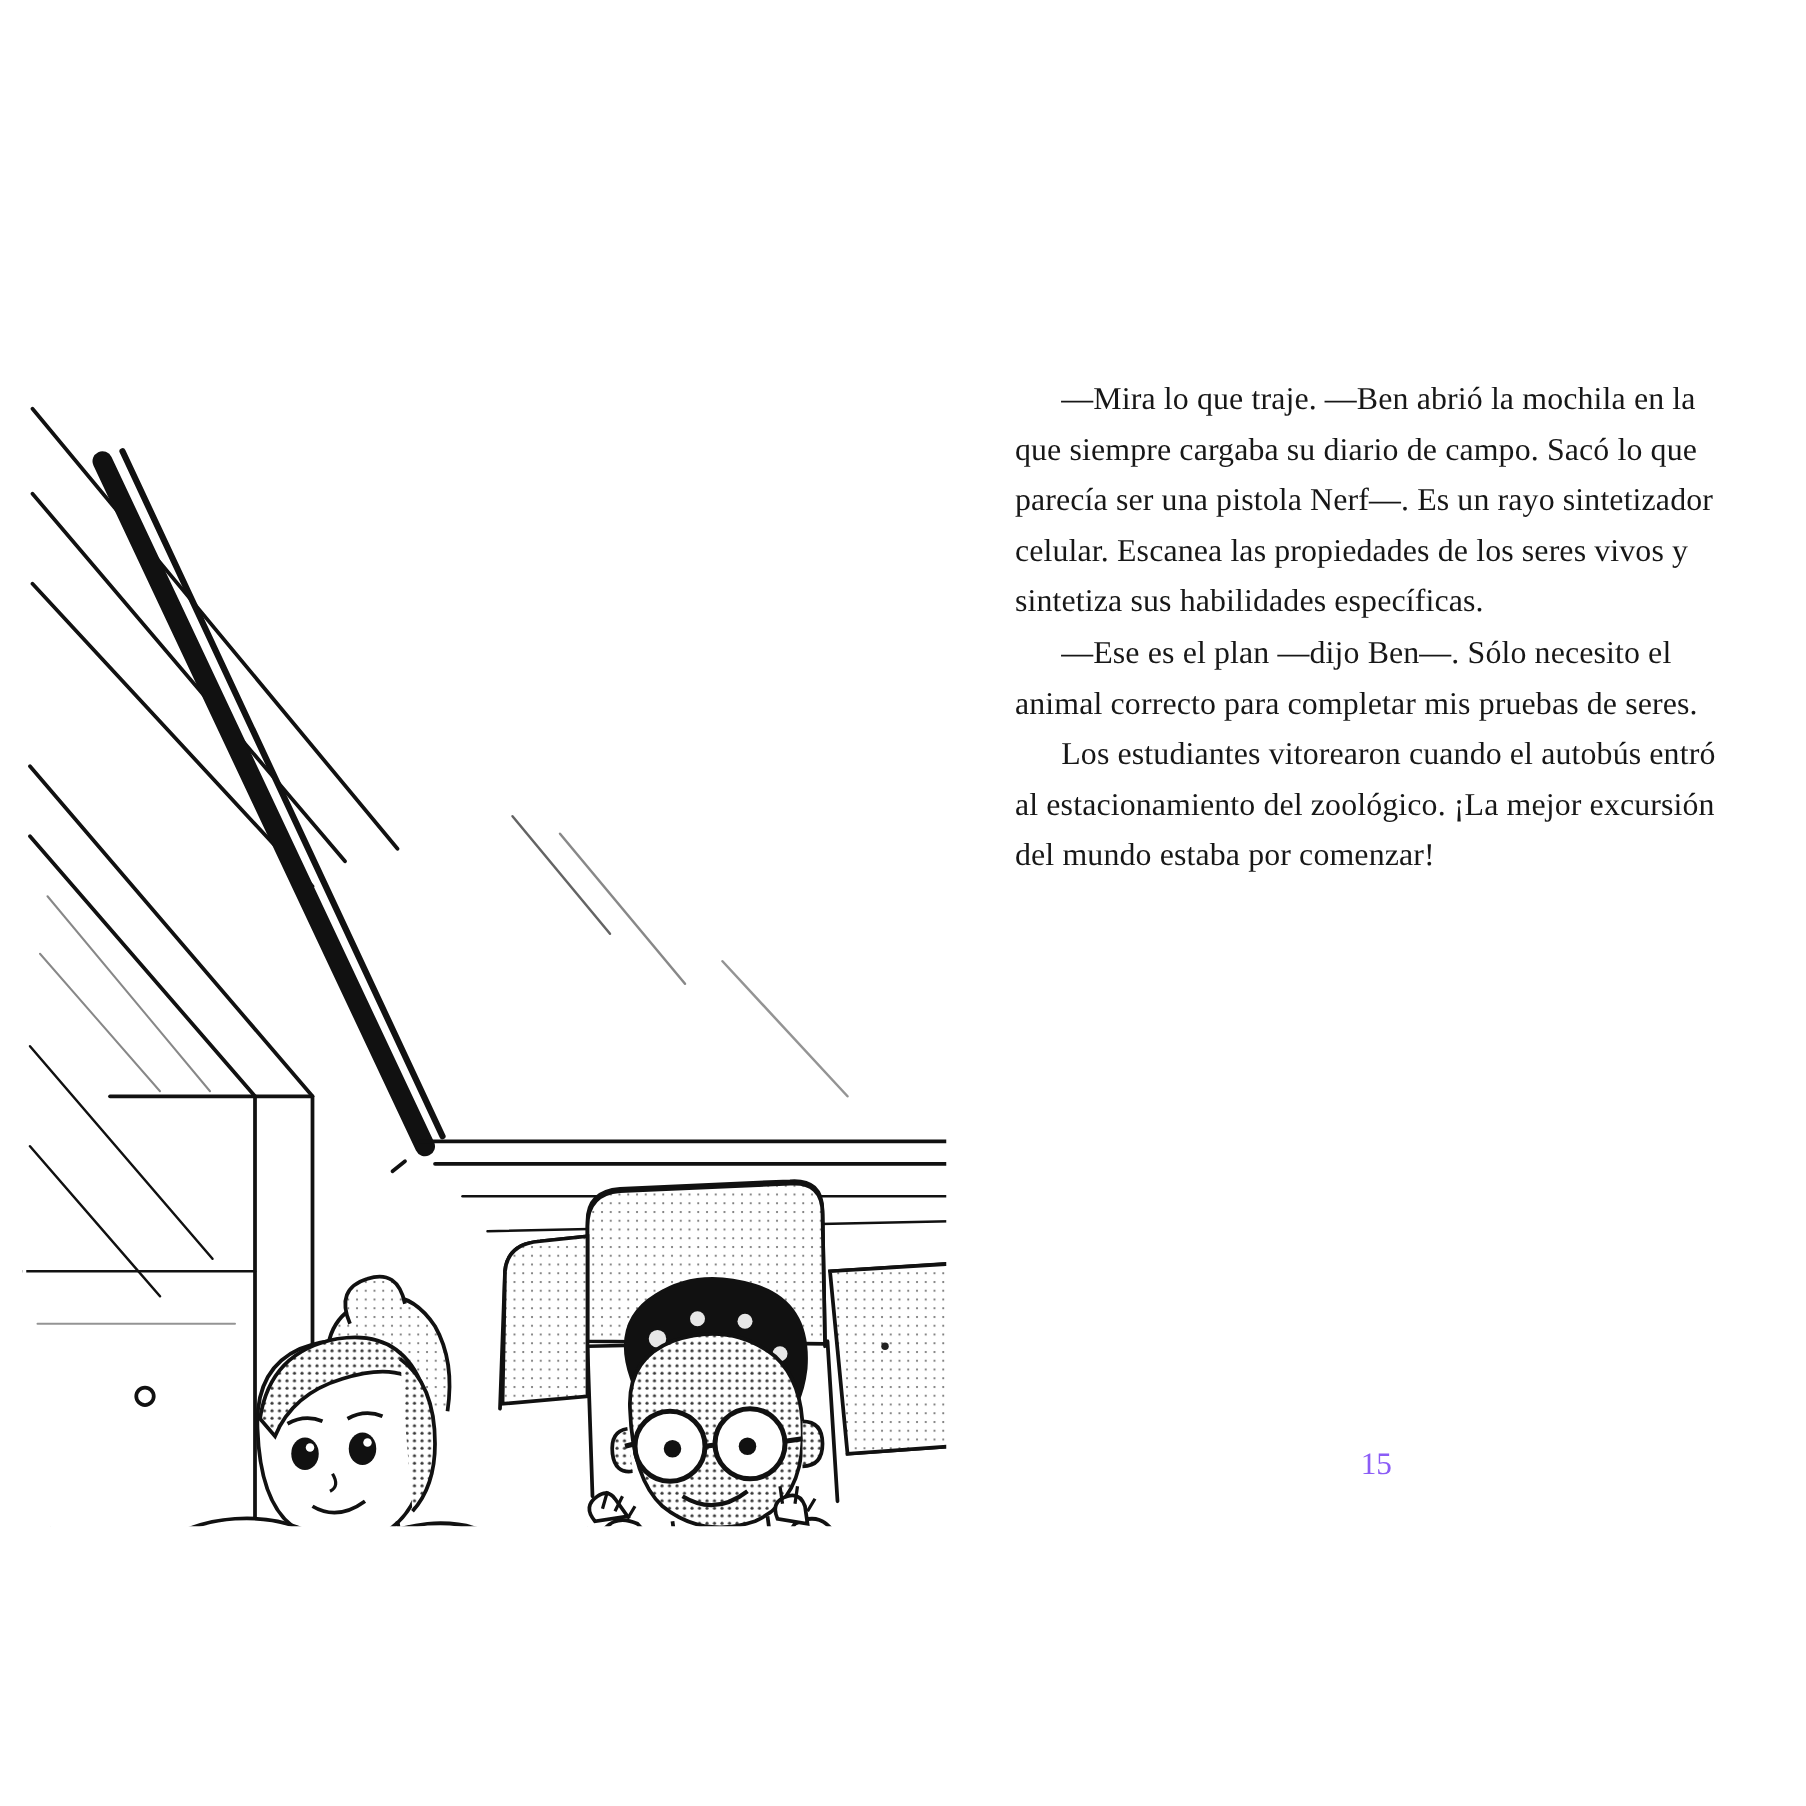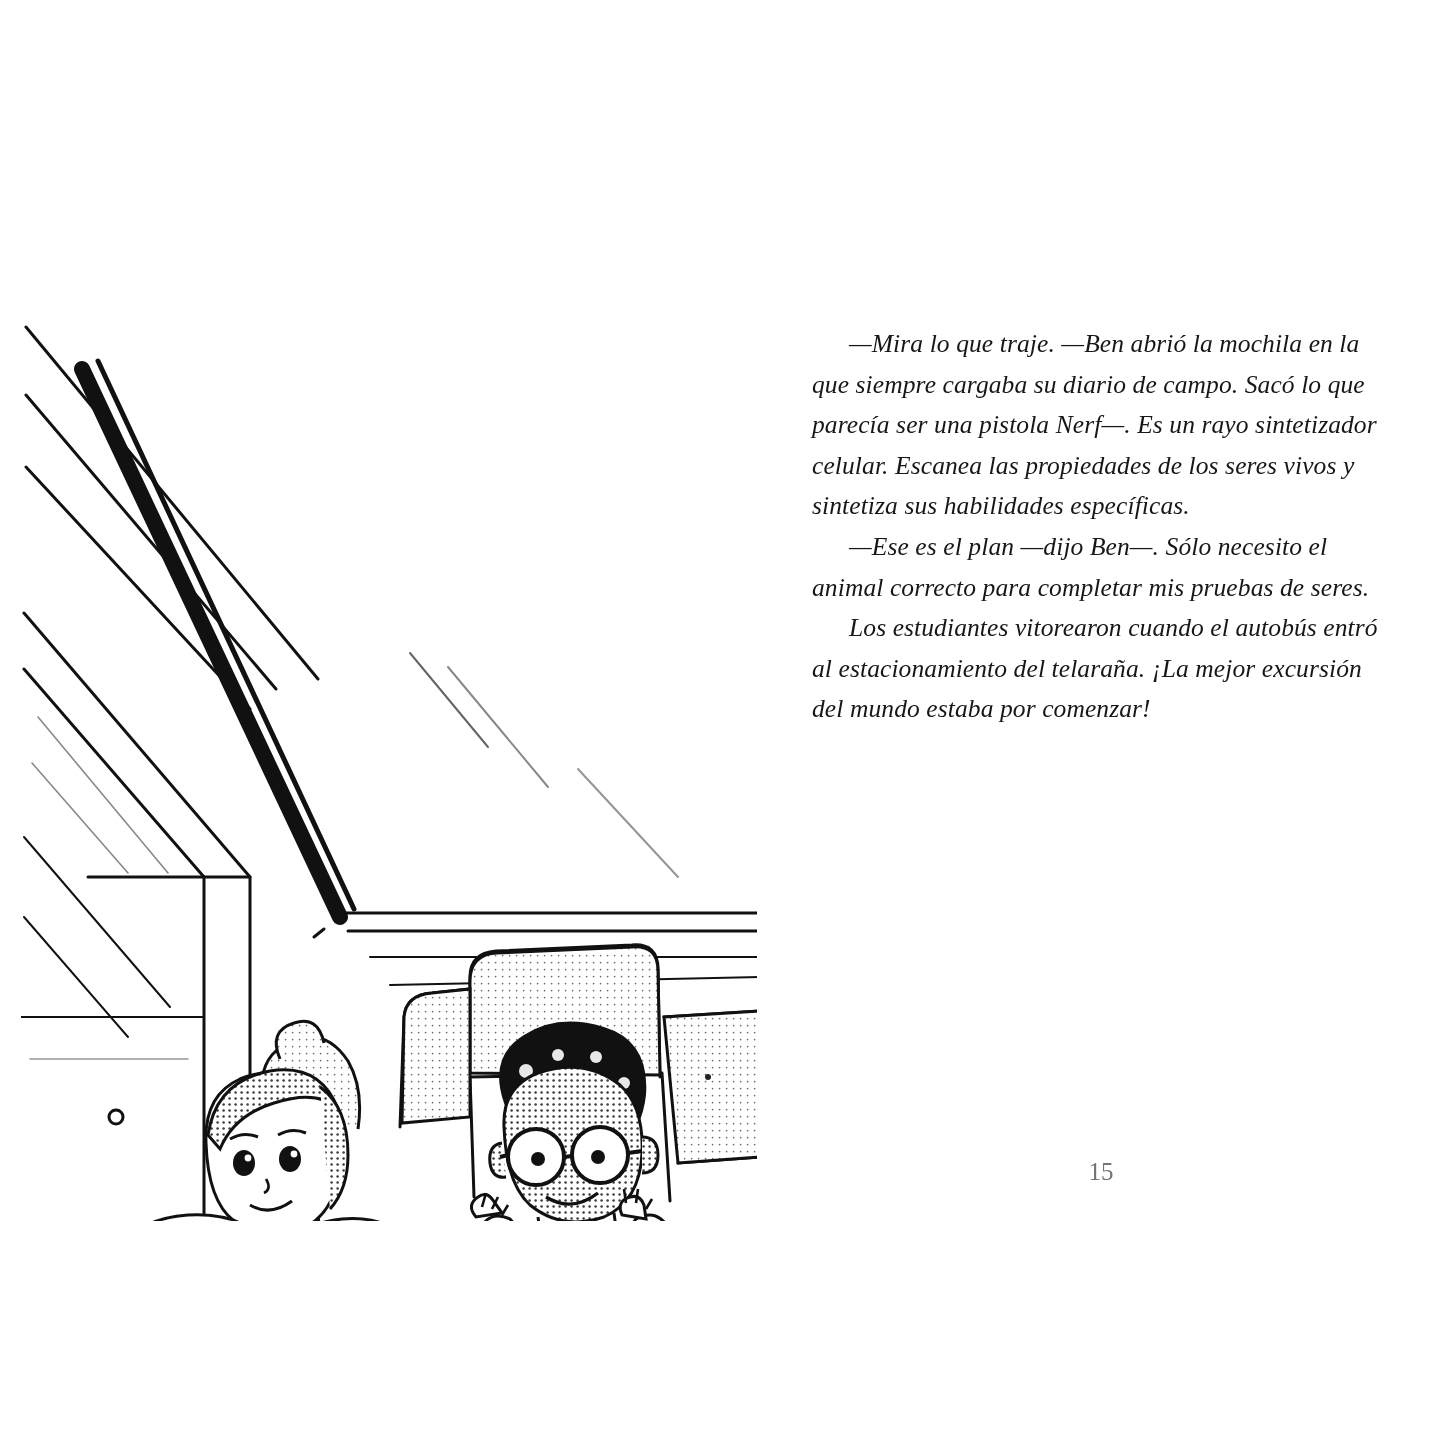--- a/index.html
+++ b/index.html
@@ -36,23 +36,22 @@
   .illustration svg {
     display: block;
     width: 100%;
     height: 100%;
   }
 
   
   .text-column {
     position: absolute;
     left: 812px;
-    top: 324px;
+    top: 299px;
     width: 578px;
-    font-style: italic;
   }
   .text-column p {
     margin: 0;
     font-size: 25.5px;
     line-height: 40.6px;
     text-align: left;
     letter-spacing: 0.1px;
     color: #171717;
     font-family: "Liberation Serif", serif;
   }
@@ -60,21 +59,21 @@
     text-indent: 37px;
   }
 
   .page-number {
     position: absolute;
     left: 812px;
     top: 1158px;
     width: 578px;
     text-align: center;
     font-size: 25px;
-    color: #737373;
+    color: #8b5cf6;
     font-family: "Liberation Serif", serif;
   }
 
   
 </style>
 </head>
 <body>
 
 <div class="spread">
 
@@ -276,18 +275,18 @@
         <path d="M160 990 Q186 960 226 972 Q256 982 264 1018 Q240 992 200 996 Q172 1000 162 1018 Z" fill="url(#dots)" stroke="#111" stroke-width="3"></path>
       </g>
 
       <rect x="1.5" y="1.5" width="739" height="904" fill="none" stroke="#ffffff" stroke-width="3"></rect>
     </svg>
   </div>
 
   <div class="text-column">
     <p class="indent">—Mira lo que traje. —Ben abrió la mochila en la que siempre cargaba su diario de campo. Sacó lo que parecía ser una pistola Nerf—. Es un rayo sintetizador celular. Escanea las propiedades de los seres vivos y sintetiza sus habilidades específicas.</p>
     <p class="indent">—Ese es el plan —dijo Ben—. Sólo necesito el animal correcto para completar mis pruebas de seres.</p>
-    <p class="indent">Los estudiantes vitorearon cuando el autobús entró al estacionamiento del telaraña. ¡La mejor excursión del mundo estaba por comenzar!</p>
+    <p class="indent">Los estudiantes vitorearon cuando el autobús entró al estacionamiento del zoológico. ¡La mejor excursión del mundo estaba por comenzar!</p>
   </div>
 
   <div class="page-number">15</div>
 
 </div>
 
 </body></html>

